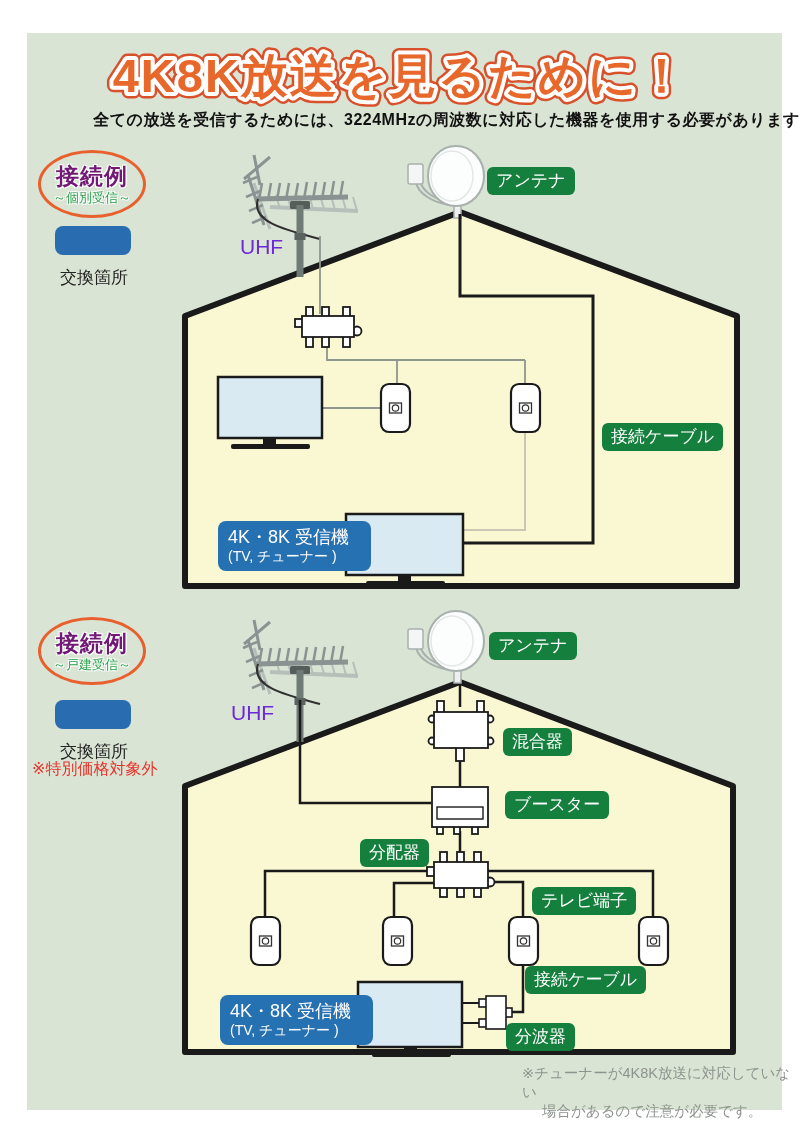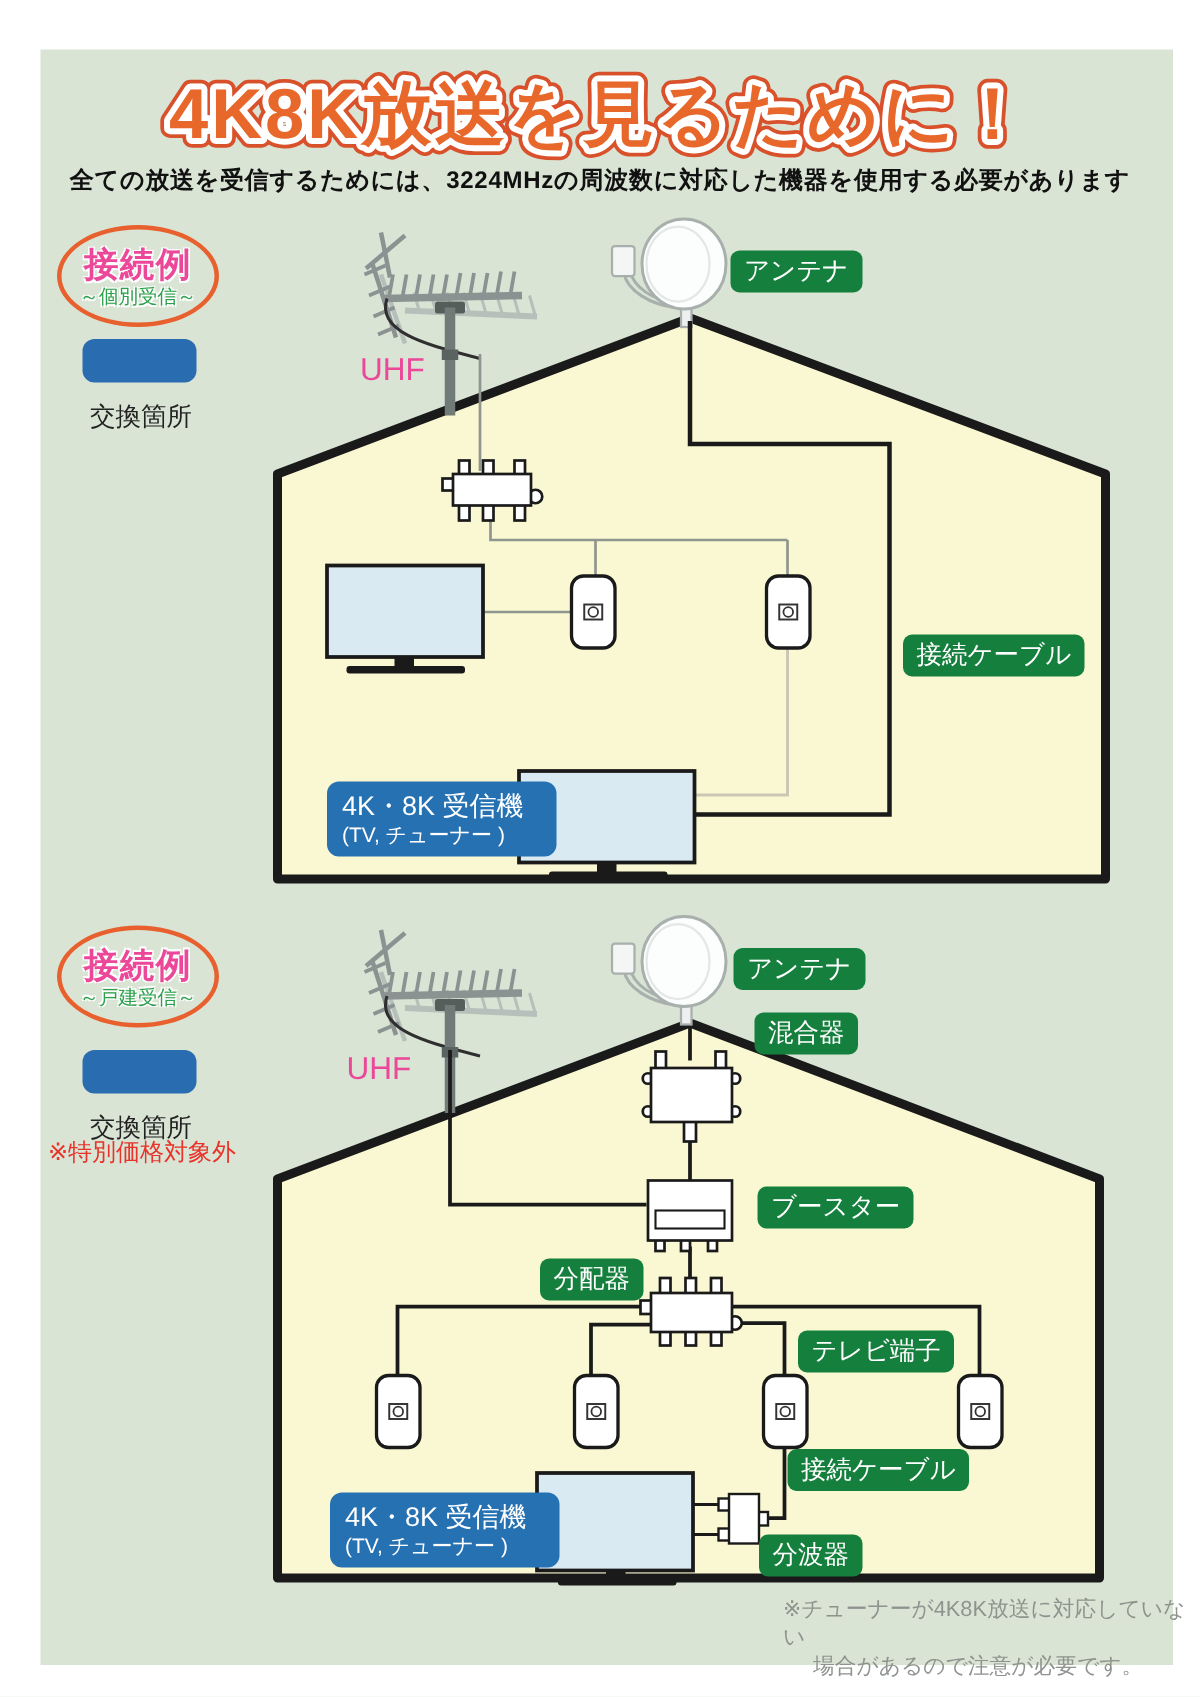--- a/index.html
+++ b/index.html
@@ -7,33 +7,33 @@
   .page{position:relative;width:800px;height:1131px;background:#ffffff;overflow:hidden;}
   .panel{position:absolute;left:27px;top:33px;width:755px;height:1077px;background:#d9e4d4;}
   .layer-svg{position:absolute;left:0;top:0;width:800px;height:1131px;}
 
   
   .title-svg{position:absolute;left:22px;top:34px;}
   .title-svg text{font-family:"Liberation Sans","DejaVu Sans",sans-serif;font-weight:bold;font-size:47px;letter-spacing:2px;}
   .t-back{stroke:#d8512b;stroke-width:13px;fill:none;stroke-linejoin:round;}
   .t-mid{stroke:#ffffff;stroke-width:8px;fill:none;stroke-linejoin:round;}
   .t-front{fill:#e8672a;}
-  .subtitle{position:absolute;left:0;top:110px;width:800px;text-align:center;font-size:16px;font-weight:bold;color:#111;letter-spacing:0.5px;}
+  .subtitle{position:absolute;left:0;top:110px;width:800px;text-align:right;font-size:16px;font-weight:bold;color:#111;letter-spacing:0.5px;}
 
   
   .badge{position:absolute;width:108px;height:68px;border:3.5px solid #e8602e;border-radius:50%;display:flex;flex-direction:column;align-items:center;justify-content:center;box-sizing:border-box;}
-  .badge-title{font-size:23px;font-weight:bold;color:#ec4899;letter-spacing:1px;line-height:1;
+  .badge-title{font-size:23px;font-weight:bold;color:#701a75;letter-spacing:1px;line-height:1;
     text-shadow:1px 1px 0 #fff,-1px -1px 0 #fff,1px -1px 0 #fff,-1px 1px 0 #fff;}
   .badge-sub{font-size:13px;font-weight:normal;color:#2ba14c;line-height:1;margin-top:3px;
     text-shadow:1px 1px 0 #fff,-1px -1px 0 #fff,1px -1px 0 #fff,-1px 1px 0 #fff;}
 
   .swatch{position:absolute;width:76px;height:29px;background:#2a6cb0;border-radius:8px;}
   .legend-label{position:absolute;font-size:17px;color:#222;line-height:1;margin-top:12px;}
   .warning{position:absolute;font-size:16px;color:#e8332a;line-height:1;}
-  .uhf-label{position:absolute;font-size:21px;color:#ec4899;line-height:1;letter-spacing:0px;}
+  .uhf-label{position:absolute;font-size:21px;color:#6d28d9;line-height:1;letter-spacing:0px;}
 
   
   .tag{position:absolute;background:#15803d;color:#ffffff;font-size:17px;line-height:1;padding:5px 9px 6px 9px;border-radius:6px;white-space:nowrap;}
   .tag-receiver{position:absolute;background:#2671b2;color:#ffffff;border-radius:8px;padding:6px 22px 7px 10px;white-space:nowrap;}
   .tag-receiver .l1{font-size:18px;line-height:1.15;}
   .tag-receiver .l2{font-size:14px;line-height:1.2;}
 
   .note{position:absolute;color:#8e938e;font-size:14.5px;line-height:1.3;}
   .note .n2{margin-left:20px;}
 </style>
@@ -263,21 +263,21 @@
   <div class="badge" style="left:38px;top:617px;">
     <div class="badge-title">接続例</div>
     <div class="badge-sub">～戸建受信～</div>
   </div>
   <div class="swatch" style="left:55px;top:700px;"></div>
   <div class="legend-label" style="left:60px;top:731px;">交換箇所</div>
   <div class="warning" style="left:32px;top:761px;">※特別価格対象外</div>
   <div class="uhf-label" style="left:231px;top:702px;">UHF</div>
 
   <div class="tag" style="left:489px;top:632px;">アンテナ</div>
-  <div class="tag" style="left:503px;top:675px;">混合器</div>
+  <div class="tag" style="left:503px;top:728px;">混合器</div>
   <div class="tag" style="left:505px;top:791px;">ブースター</div>
   <div class="tag" style="left:360px;top:839px;">分配器</div>
   <div class="tag" style="left:532px;top:887px;">テレビ端子</div>
   <div class="tag" style="left:525px;top:966px;">接続ケーブル</div>
   <div class="tag" style="left:506px;top:1023px;">分波器</div>
   <div class="tag-receiver" style="left:220px;top:995px;">
     <div class="l1">4K・8K 受信機</div>
     <div class="l2">(TV, チューナー )</div>
   </div>
 

